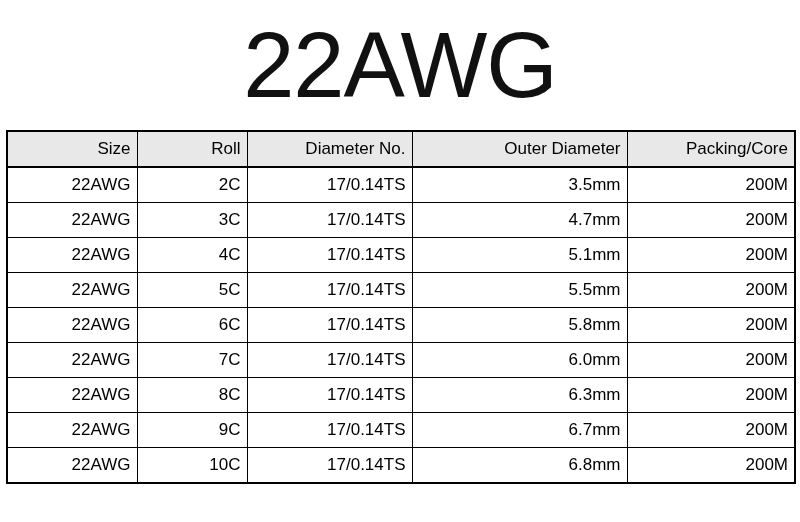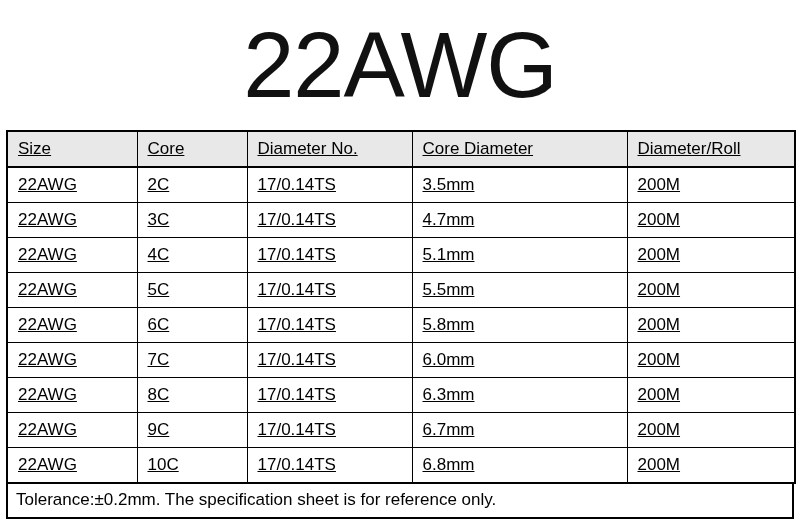--- a/index.html
+++ b/index.html
@@ -40,28 +40,27 @@
     border-collapse: collapse;
     table-layout: fixed;
     width: 788px;
     margin: 0 6px;
     border: 2px solid #000000;
   }
   table.spec td, table.spec th {
     border: 1px solid #000000;
     font-size: 17px;
     font-weight: normal;
-    text-align: left;
+    text-align: right;
     padding: 5px 6px 6px 10px;
     height: 23px;
     vertical-align: middle;
     font-family: "Liberation Sans", sans-serif;
     white-space: nowrap;
     overflow: hidden;
-    text-decoration: underline;
   }
   table.spec thead td {
     background: #e8e8e8;
     border-bottom: 2px solid #000000;
   }
   table.spec tbody td {
     background: #ffffff;
   }
   .col-size { width: 130px; }
   .col-core { width: 110px; }
@@ -96,24 +95,24 @@
     <colgroup>
       <col class="col-size">
       <col class="col-core">
       <col class="col-cond">
       <col class="col-od">
       <col class="col-pack">
     </colgroup>
     <thead>
       <tr>
         <td>Size</td>
-        <td>Core</td>
+        <td>Roll</td>
         <td>Diameter No.</td>
-        <td>Core Diameter</td>
-        <td>Diameter/Roll</td>
+        <td>Outer Diameter</td>
+        <td>Packing/Core</td>
       </tr>
     </thead>
     <tbody>
       <tr>
         <td>22AWG</td>
         <td>2C</td>
         <td>17/0.14TS</td>
         <td>3.5mm</td>
         <td>200M</td>
       </tr>
@@ -169,17 +168,14 @@
       <tr>
         <td>22AWG</td>
         <td>10C</td>
         <td>17/0.14TS</td>
         <td>6.8mm</td>
         <td>200M</td>
       </tr>
     </tbody>
   </table>
 
-  <div class="footnote-wrap">
-    <div class="footnote">Tolerance:±0.2mm. The specification sheet is for reference only.</div>
-  </div>
 
 </div>
 
 </body></html>

